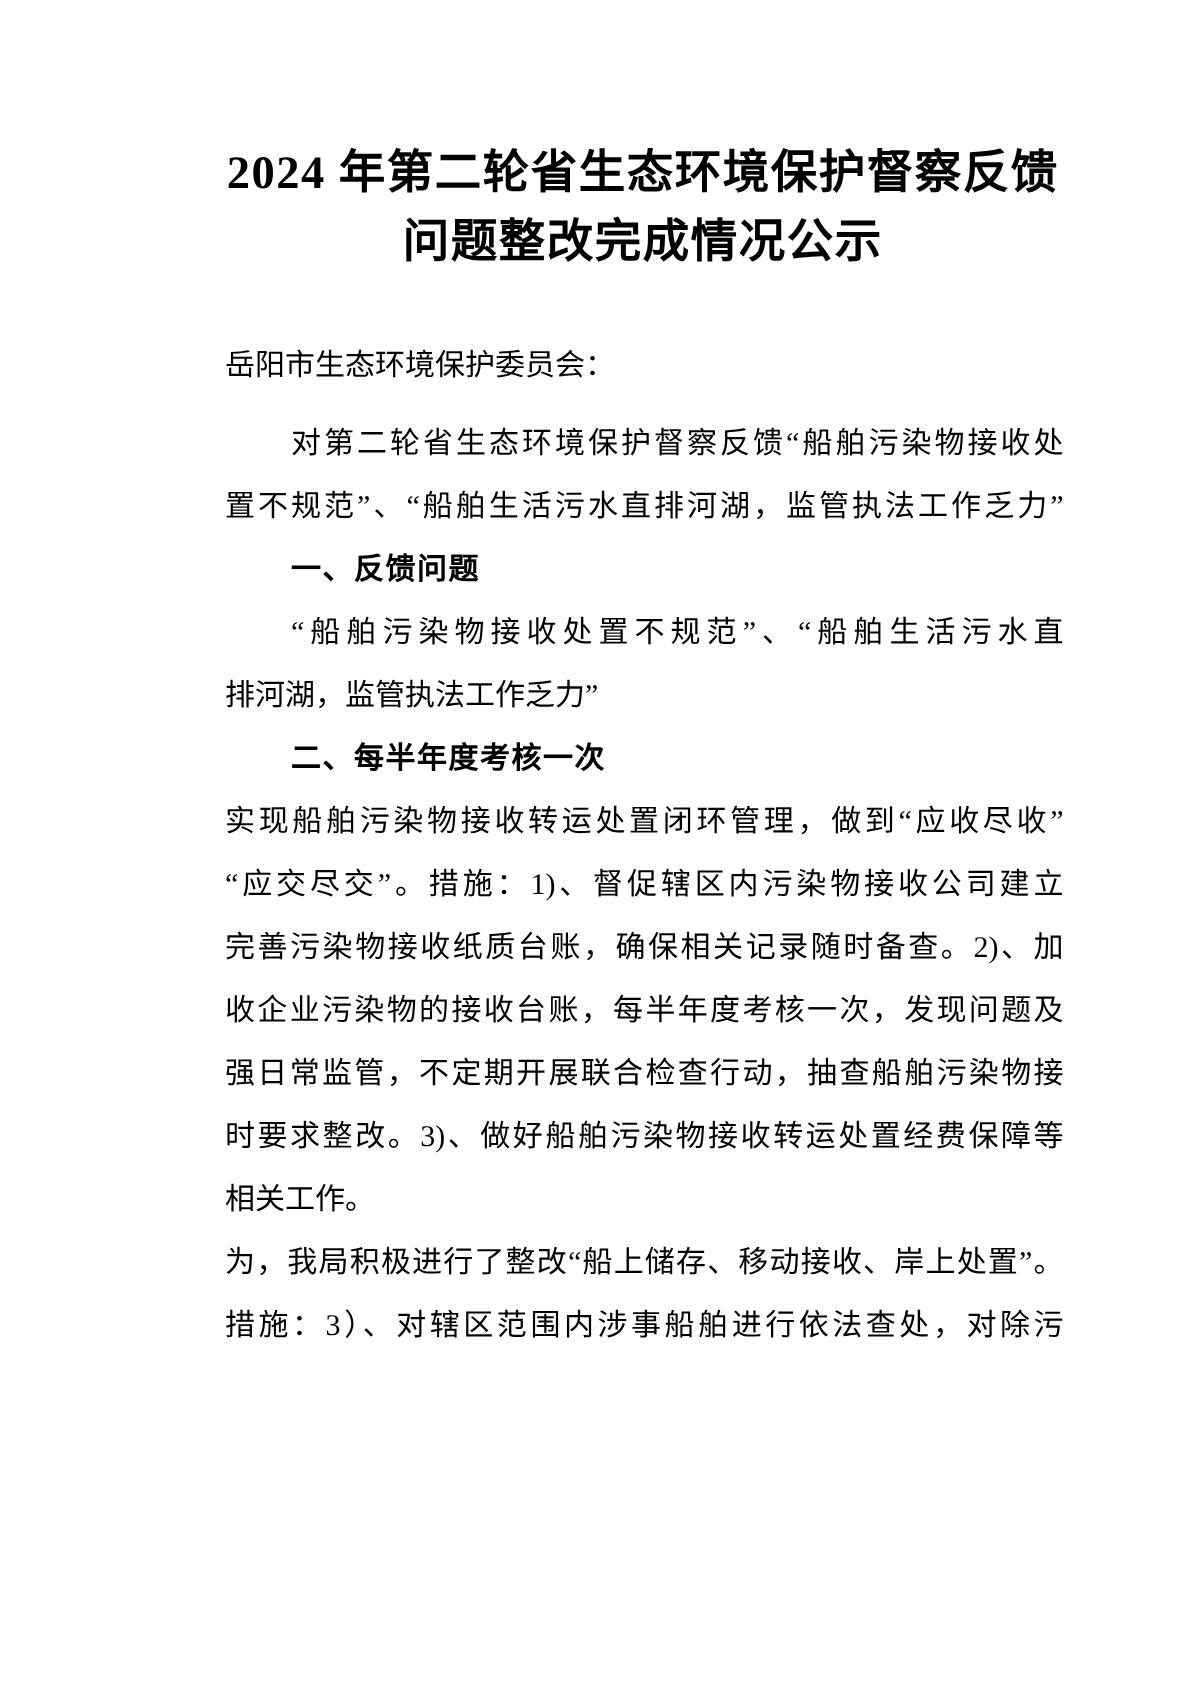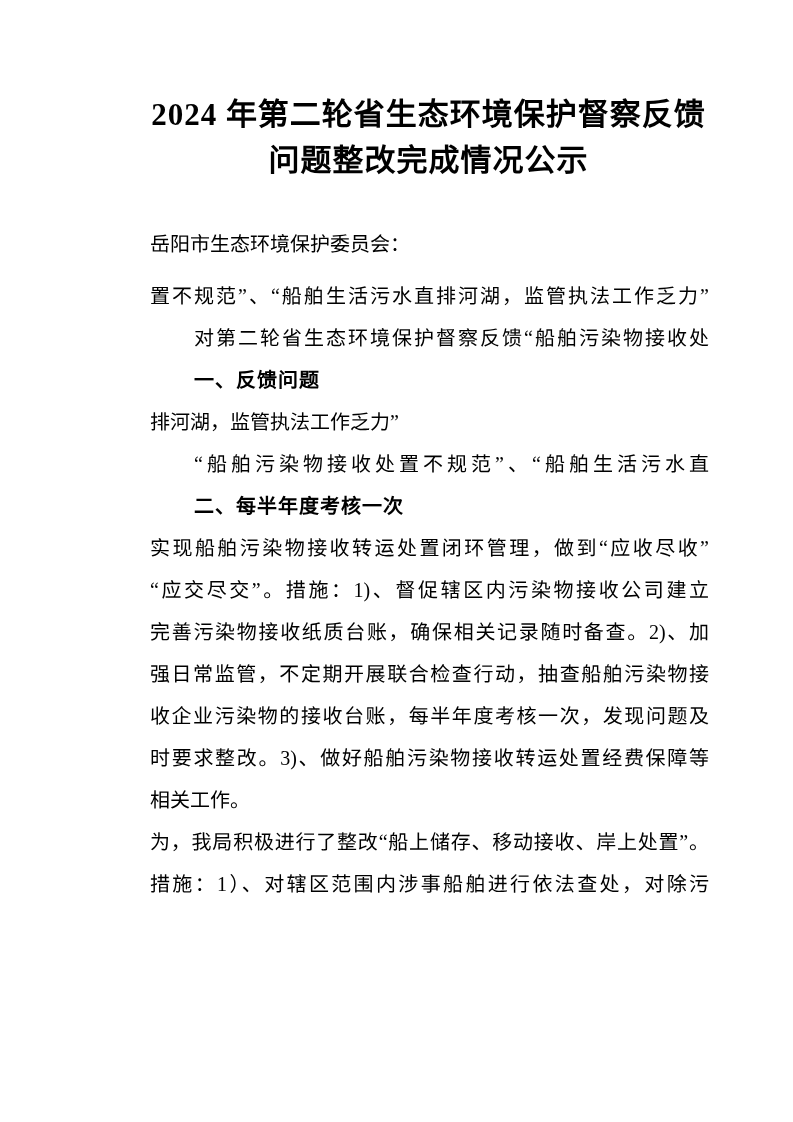--- a/index.html
+++ b/index.html
@@ -58,40 +58,40 @@
 <div class="page">
   <div class="doc-title">
     <div class="title-line">2024 年第二轮省生态环境保护督察反馈</div>
     <div class="title-line">问题整改完成情况公示</div>
   </div>
   <div class="doc-body">
       <div class="block-salutation">
         <div class="line">岳阳市生态环境保护委员会：</div>
       </div>
       <div class="block-paragraph">
+        <div class="line fill indent">对第二轮省生态环境保护督察反馈“船舶污染物接收处</div>
         <div class="line fill">置不规范”、“船舶生活污水直排河湖，监管执法工作乏力”</div>
-        <div class="line fill indent">对第二轮省生态环境保护督察反馈“船舶污染物接收处</div>
       </div>
       <div class="block-heading">
         <div class="line indent">一、反馈问题</div>
       </div>
       <div class="block-paragraph">
+        <div class="line fill indent">“船舶污染物接收处置不规范”、“船舶生活污水直</div>
         <div class="line">排河湖，监管执法工作乏力”</div>
-        <div class="line fill indent">“船舶污染物接收处置不规范”、“船舶生活污水直</div>
       </div>
       <div class="block-heading">
         <div class="line indent">二、每半年度考核一次</div>
       </div>
       <div class="block-paragraph">
         <div class="line fill">实现船舶污染物接收转运处置闭环管理，做到“应收尽收”</div>
         <div class="line fill">“应交尽交”。措施：1)、督促辖区内污染物接收公司建立</div>
         <div class="line fill">完善污染物接收纸质台账，确保相关记录随时备查。2)、加</div>
+        <div class="line fill">收企业污染物的接收台账，每半年度考核一次，发现问题及</div>
         <div class="line fill">强日常监管，不定期开展联合检查行动，抽查船舶污染物接</div>
-        <div class="line fill">收企业污染物的接收台账，每半年度考核一次，发现问题及</div>
         <div class="line fill">时要求整改。3)、做好船舶污染物接收转运处置经费保障等</div>
         <div class="line">相关工作。</div>
       </div>
       <div class="block-paragraph">
         <div class="line fill">为，我局积极进行了整改“船上储存、移动接收、岸上处置”。</div>
-        <div class="line fill">措施：1）、对辖区范围内涉事船舶进行依法查处，对除污</div>
+        <div class="line fill">措施：3）、对辖区范围内涉事船舶进行依法查处，对除污</div>
       </div>
     </div>
 </div>
 
 </body></html>

